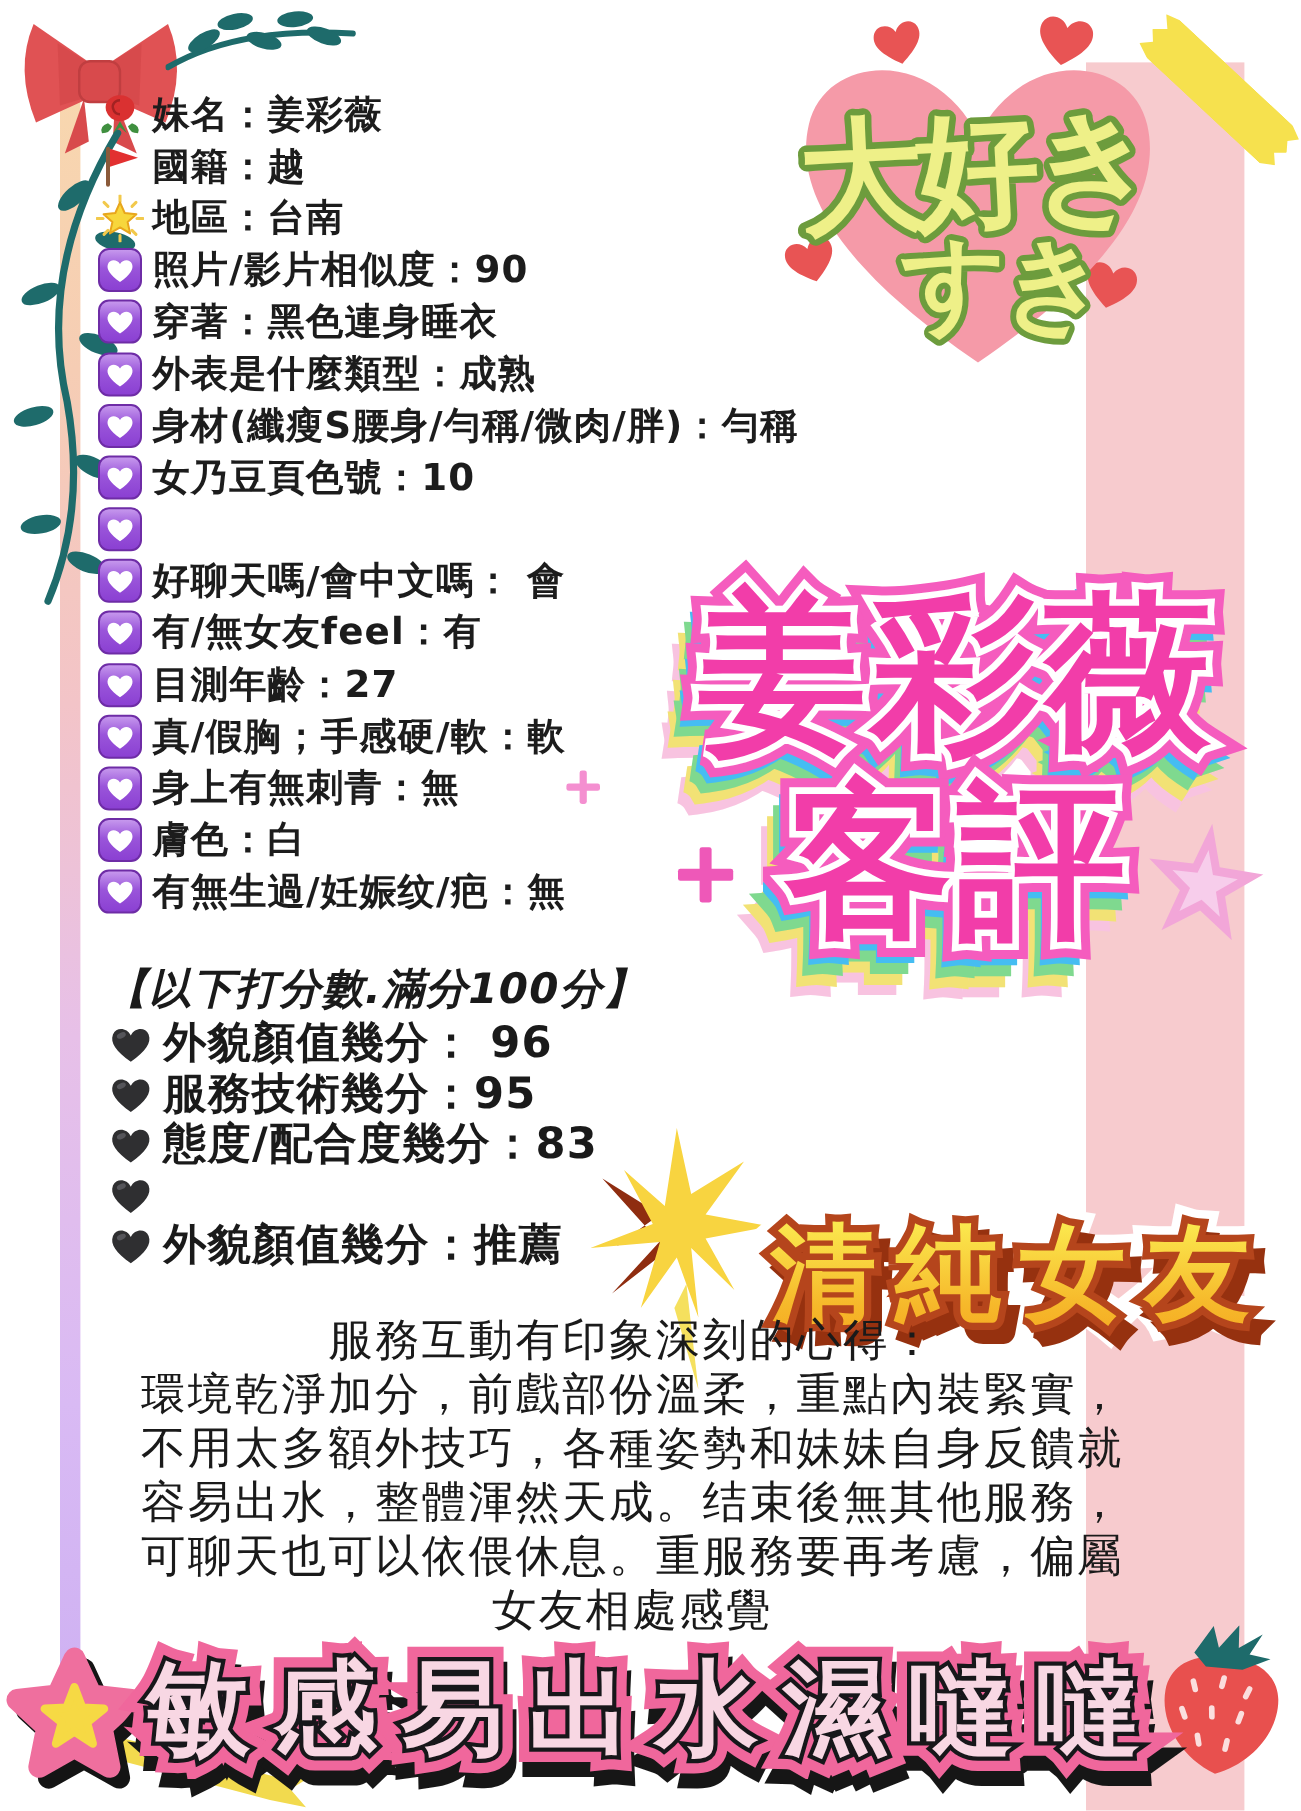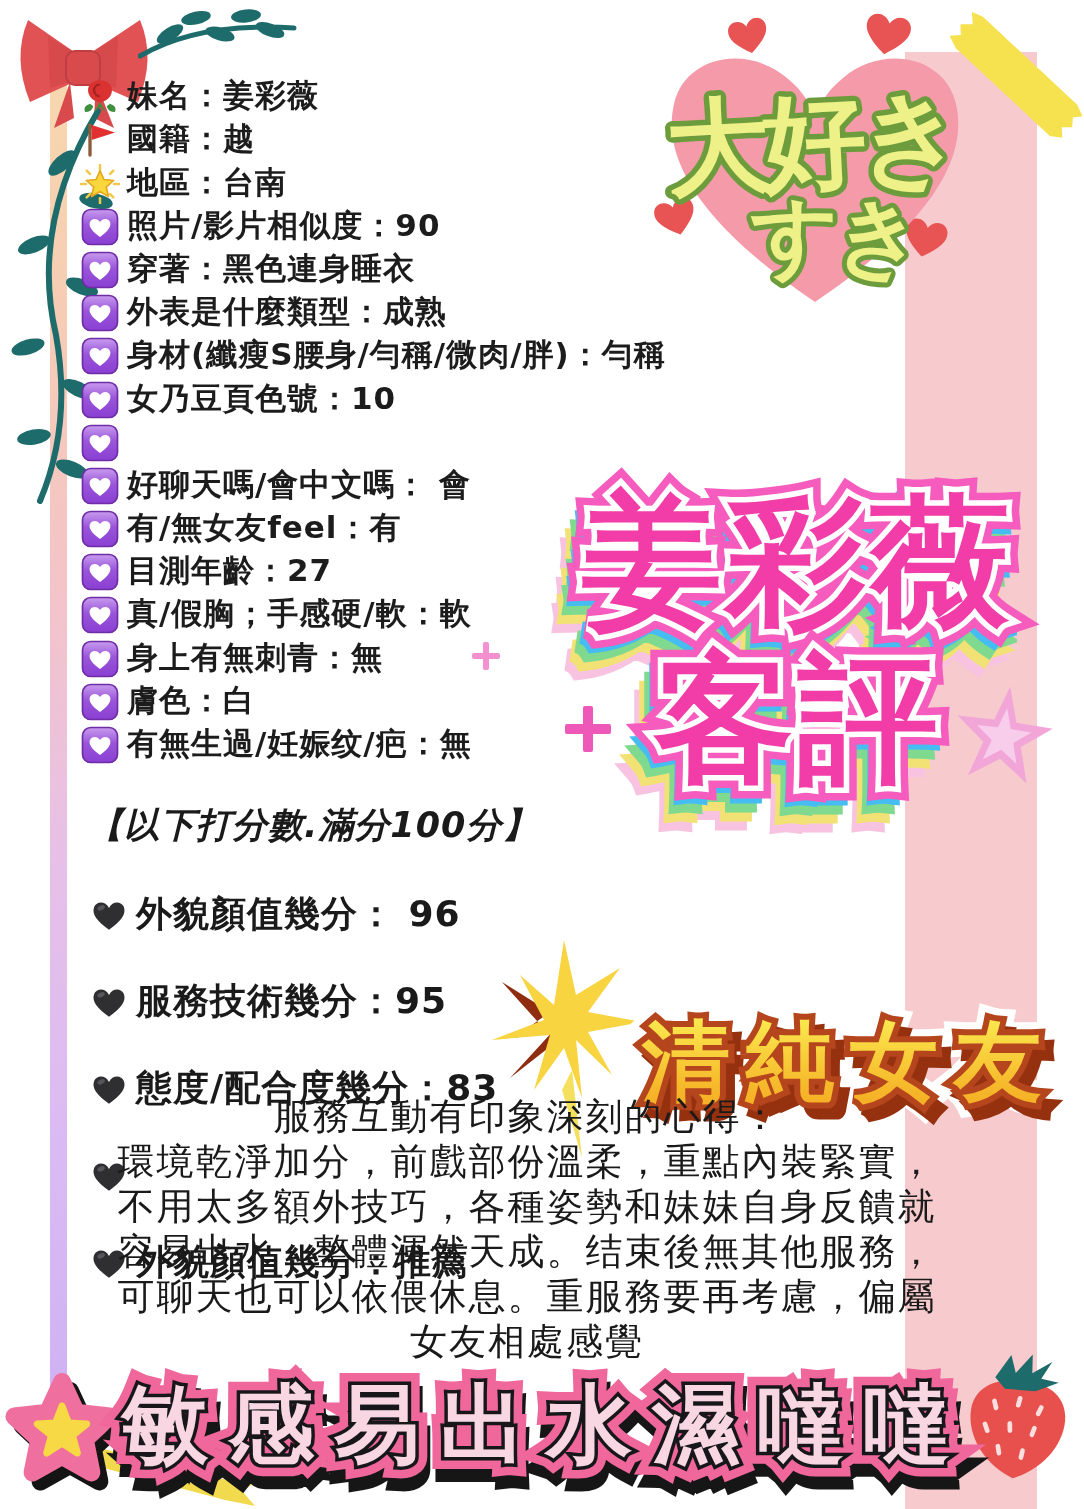--- a/index.html
+++ b/index.html
@@ -8,27 +8,27 @@
     font-family:"DejaVu Sans","Liberation Sans",sans-serif;color:#1a1a1a;
   }
   
   .stripe-right{position:absolute;left:905px;top:52px;width:132px;height:1457px;background:#f7cbce;z-index:0;}
   .stripe-left{position:absolute;left:50px;top:58px;width:17px;height:1390px;z-index:1;
     background:linear-gradient(180deg,#f8d8ae 0%,#f6cdb4 18%,#f3c4c8 38%,#e7c0e8 58%,#d9baf4 80%,#cdb0f2 100%);}
   .deco{position:absolute;z-index:1;}
   .txt-layer{z-index:2;}
   
   .info-list{position:absolute;left:80px;top:74px;z-index:2;}
-  .info-row{display:flex;align-items:flex-end;gap:7px;height:43.2px;white-space:nowrap;}
+  .info-row{display:flex;align-items:center;gap:7px;height:43.2px;white-space:nowrap;}
   .info-row .ico{width:40px;height:40px;flex:0 0 40px;}
   .info-row .rtxt{font-size:31px;font-weight:700;letter-spacing:1px;color:#1c1c1c;}
   
   .score{position:absolute;left:88px;top:802px;z-index:2;}
   .score-header{font-size:35px;font-weight:700;letter-spacing:1px;height:46px;line-height:46px;font-style:italic;}
-  .score-row{display:flex;align-items:center;gap:6px;height:42px;white-space:nowrap;margin-top:45px;}
+  .score-row{display:flex;align-items:center;gap:6px;height:42px;white-space:nowrap;}
   .score-row .ico{width:42px;height:42px;flex:0 0 42px;}
   .score-row .rtxt{font-size:36px;font-weight:700;letter-spacing:1px;}
   
   .review{position:absolute;left:107px;top:1094px;width:840px;z-index:2;
     font-size:37px;line-height:45px;font-weight:400;letter-spacing:2px;white-space:pre-line;text-align:center;}
   
   .stack{position:relative;display:block;}
   .stack .ly{position:absolute;left:0;top:0;width:100%;height:100%;white-space:nowrap;}
   
   .title-block{position:absolute;left:533px;top:474px;width:530px;z-index:2;}

